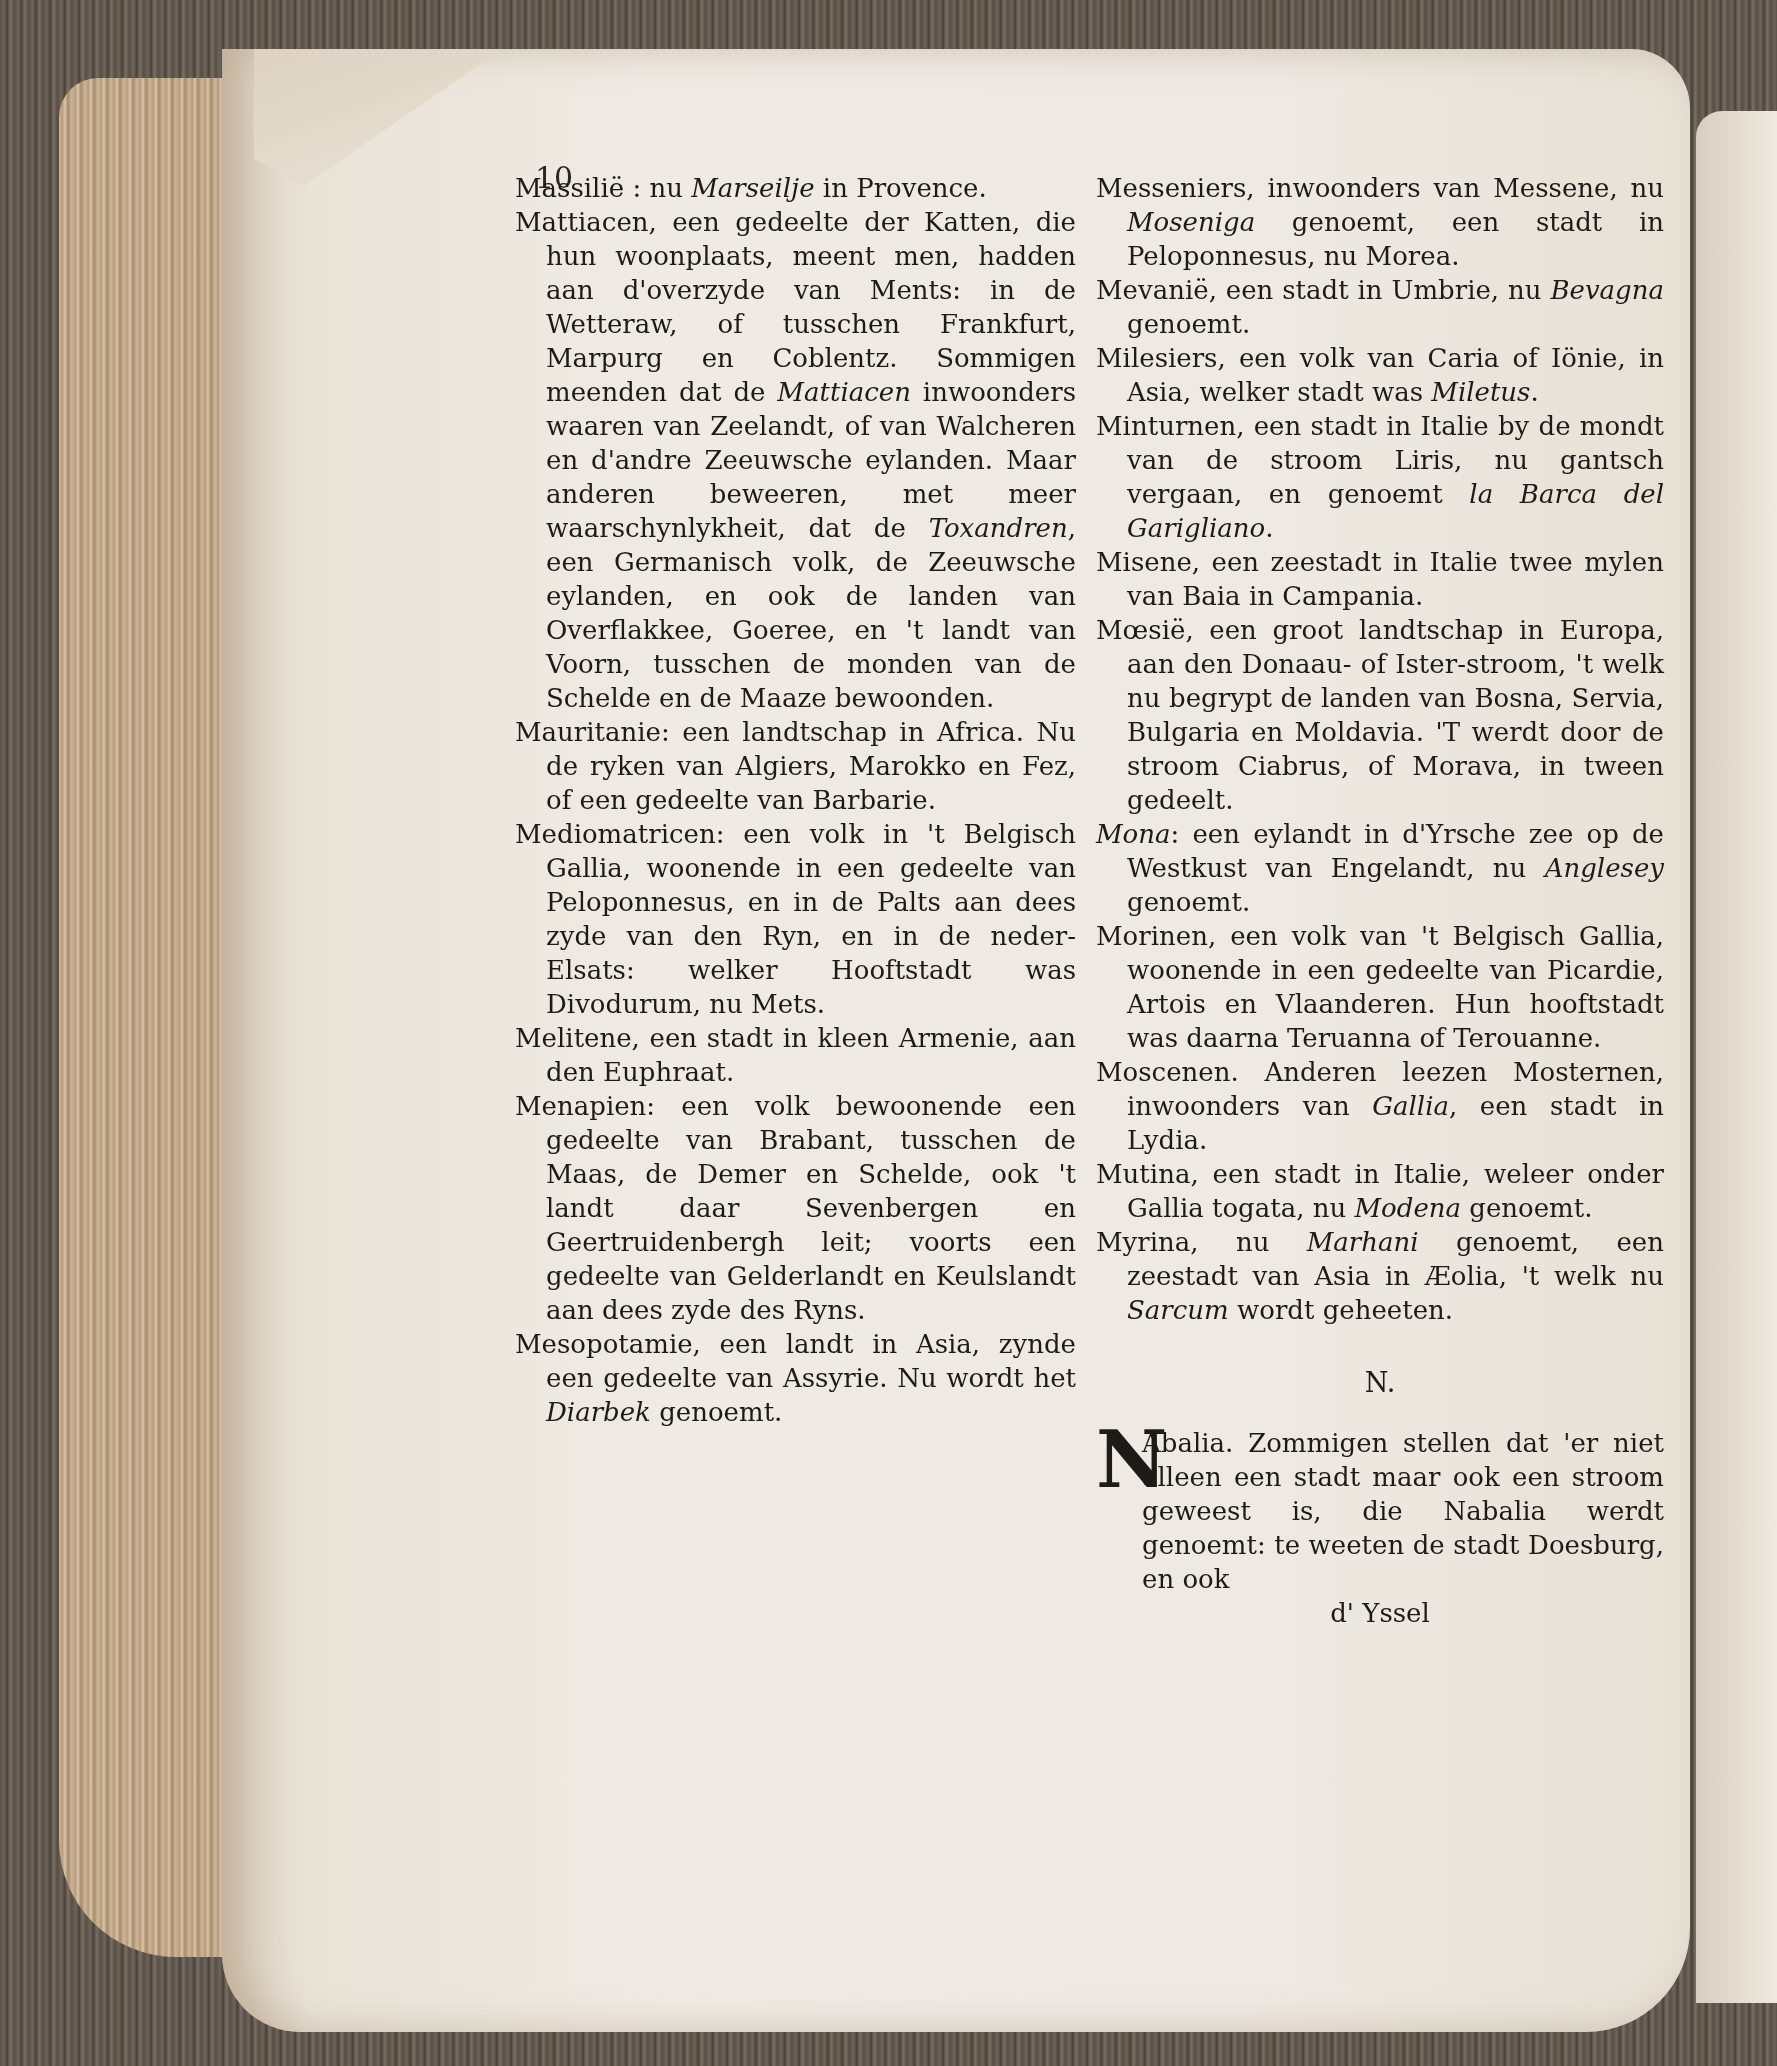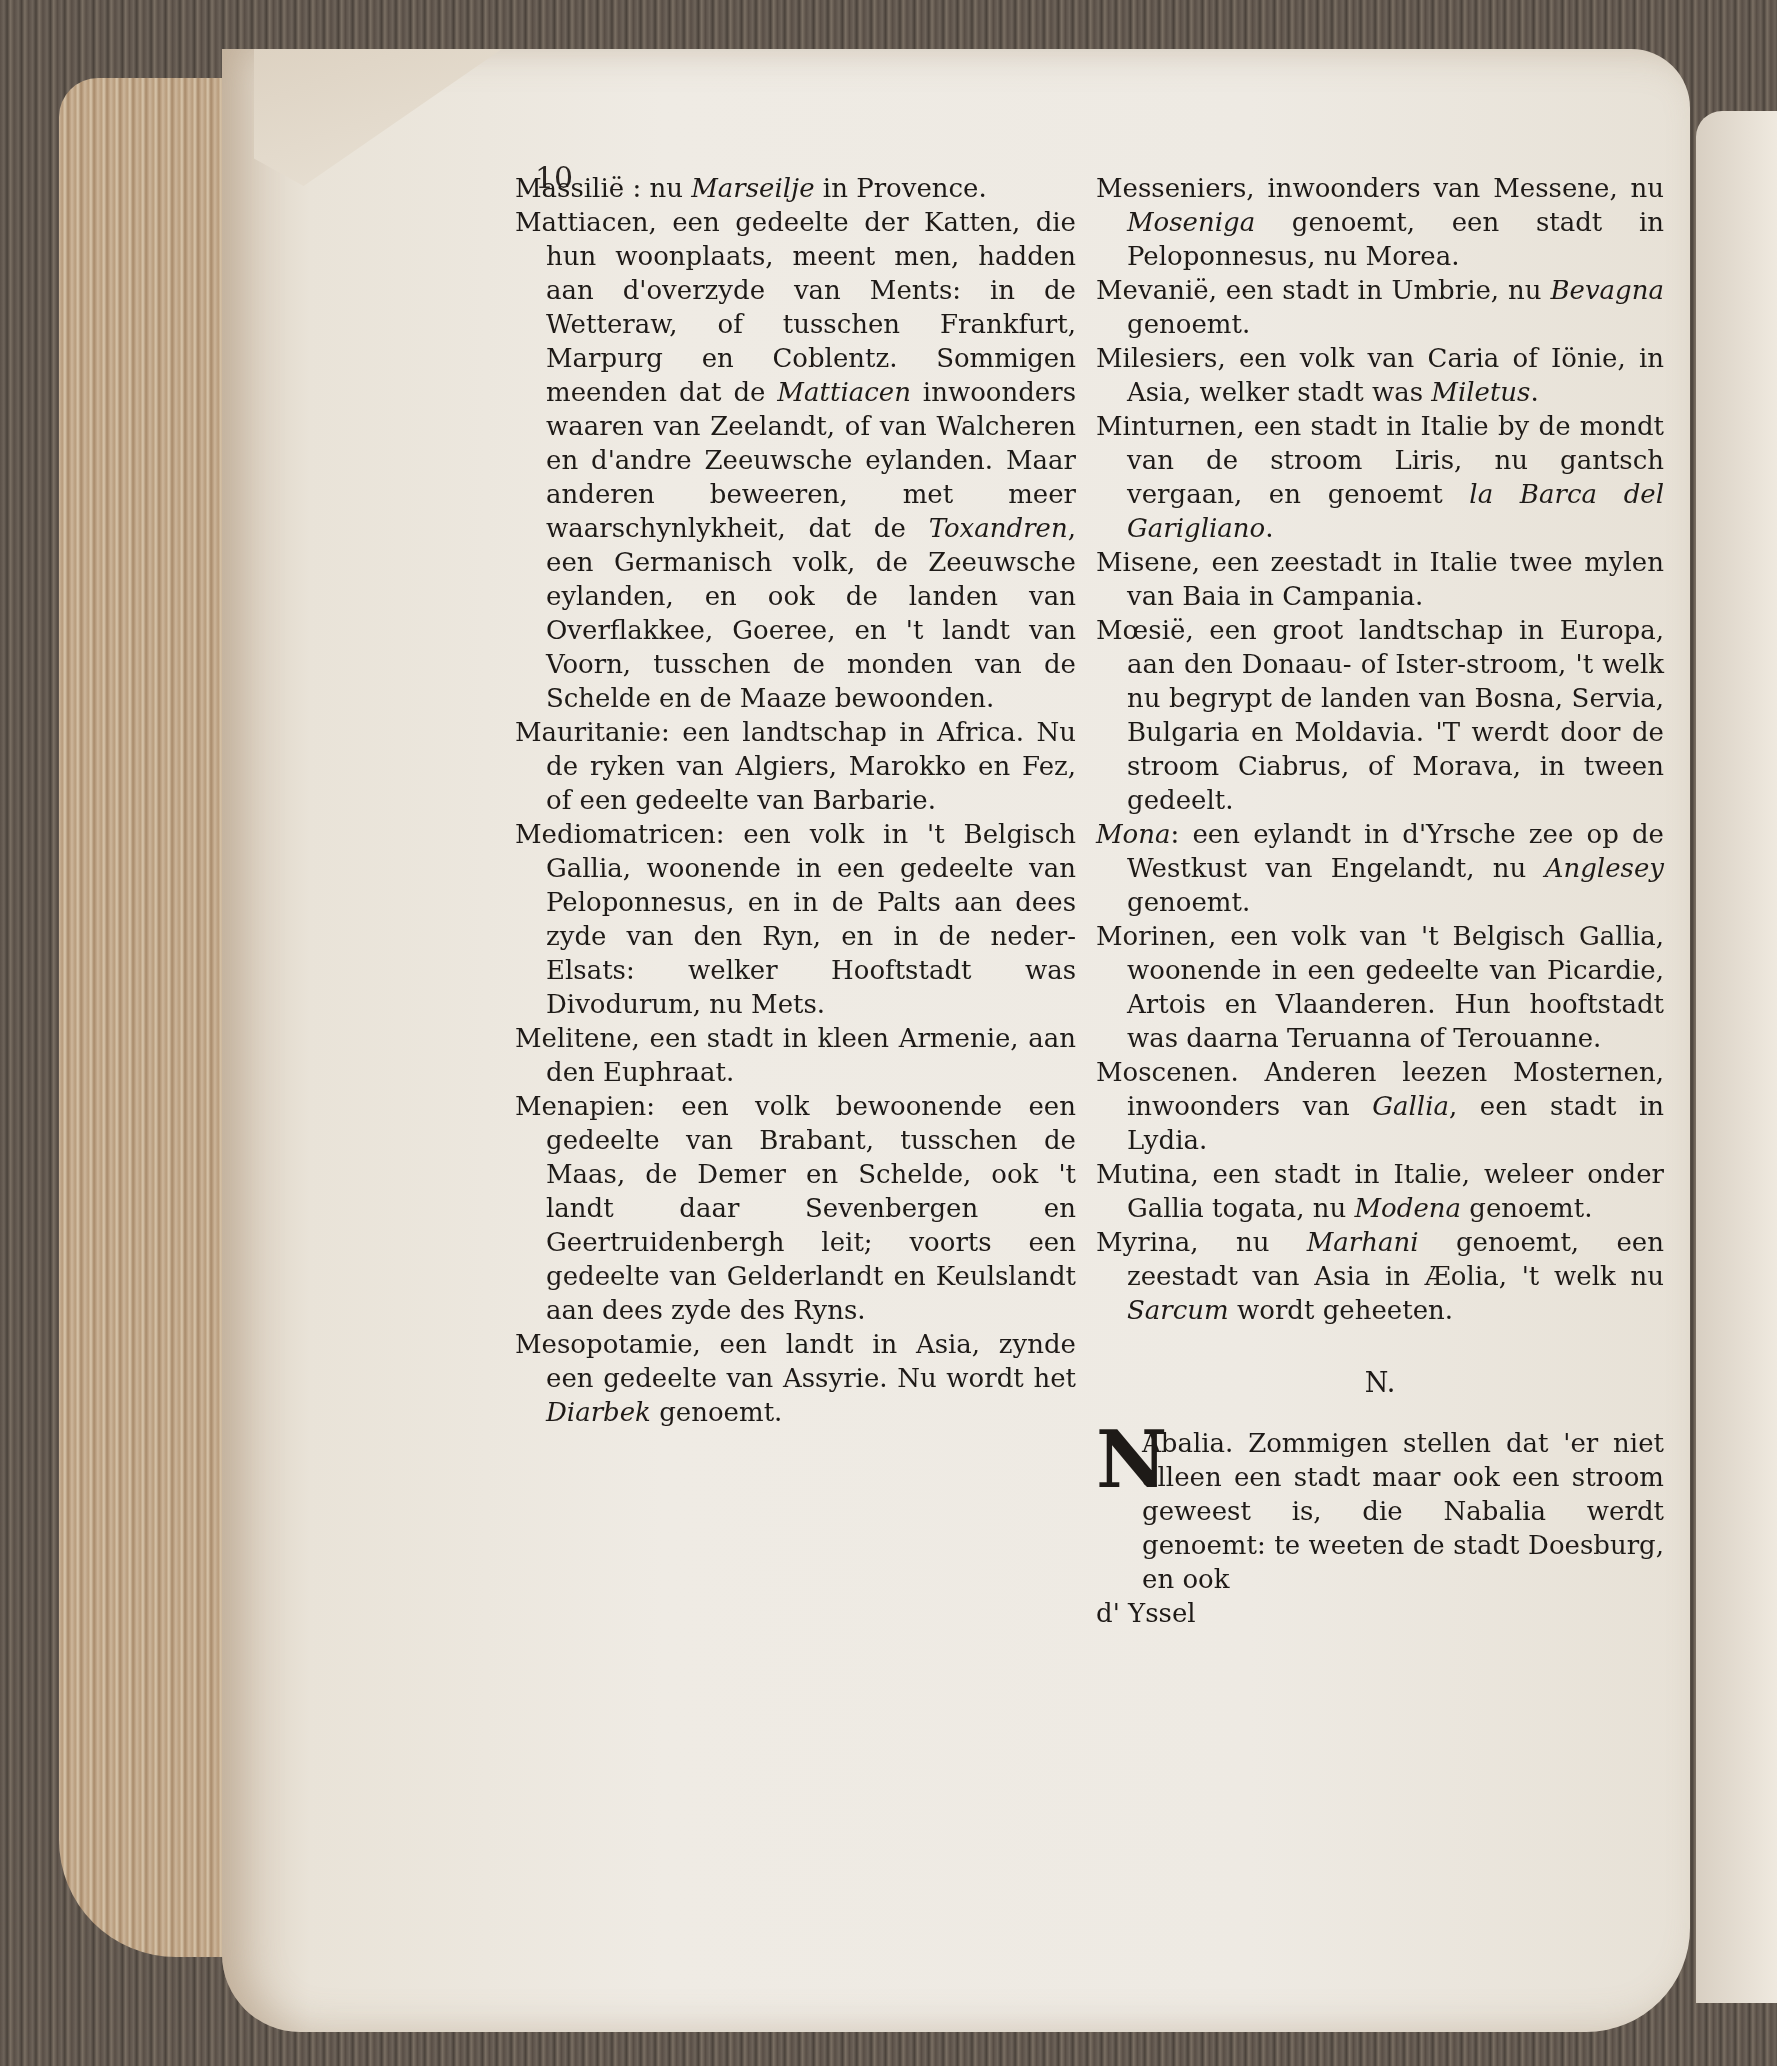--- a/index.html
+++ b/index.html
@@ -43,21 +43,21 @@
     .col-right { left: 1096px; top: 171px; width: 568px; }
     .entry { margin: 0; padding-left: 31px; text-indent: -31px; text-align: justify; }
     .entry i { }
     .section-letter {
       text-align: center; font-size: 27px; margin: 39px 0 26px 0;
     }
     .drop-entry { position: relative; padding-left: 46px; text-align: justify; }
     .drop-cap {
       position: absolute; left: 0; top: 1.3px; font-size: 78px; line-height: 65px; font-weight: bold;
     }
-    .catchword { text-align: left; }
+    .catchword { text-align: center; }
   </style>
 </head>
 <body>
 
 <div class="edge-block"></div>
 <div class="page"></div>
 <div class="fold"></div>
 <div class="next-page"></div>
 
 <div class="running-head">

